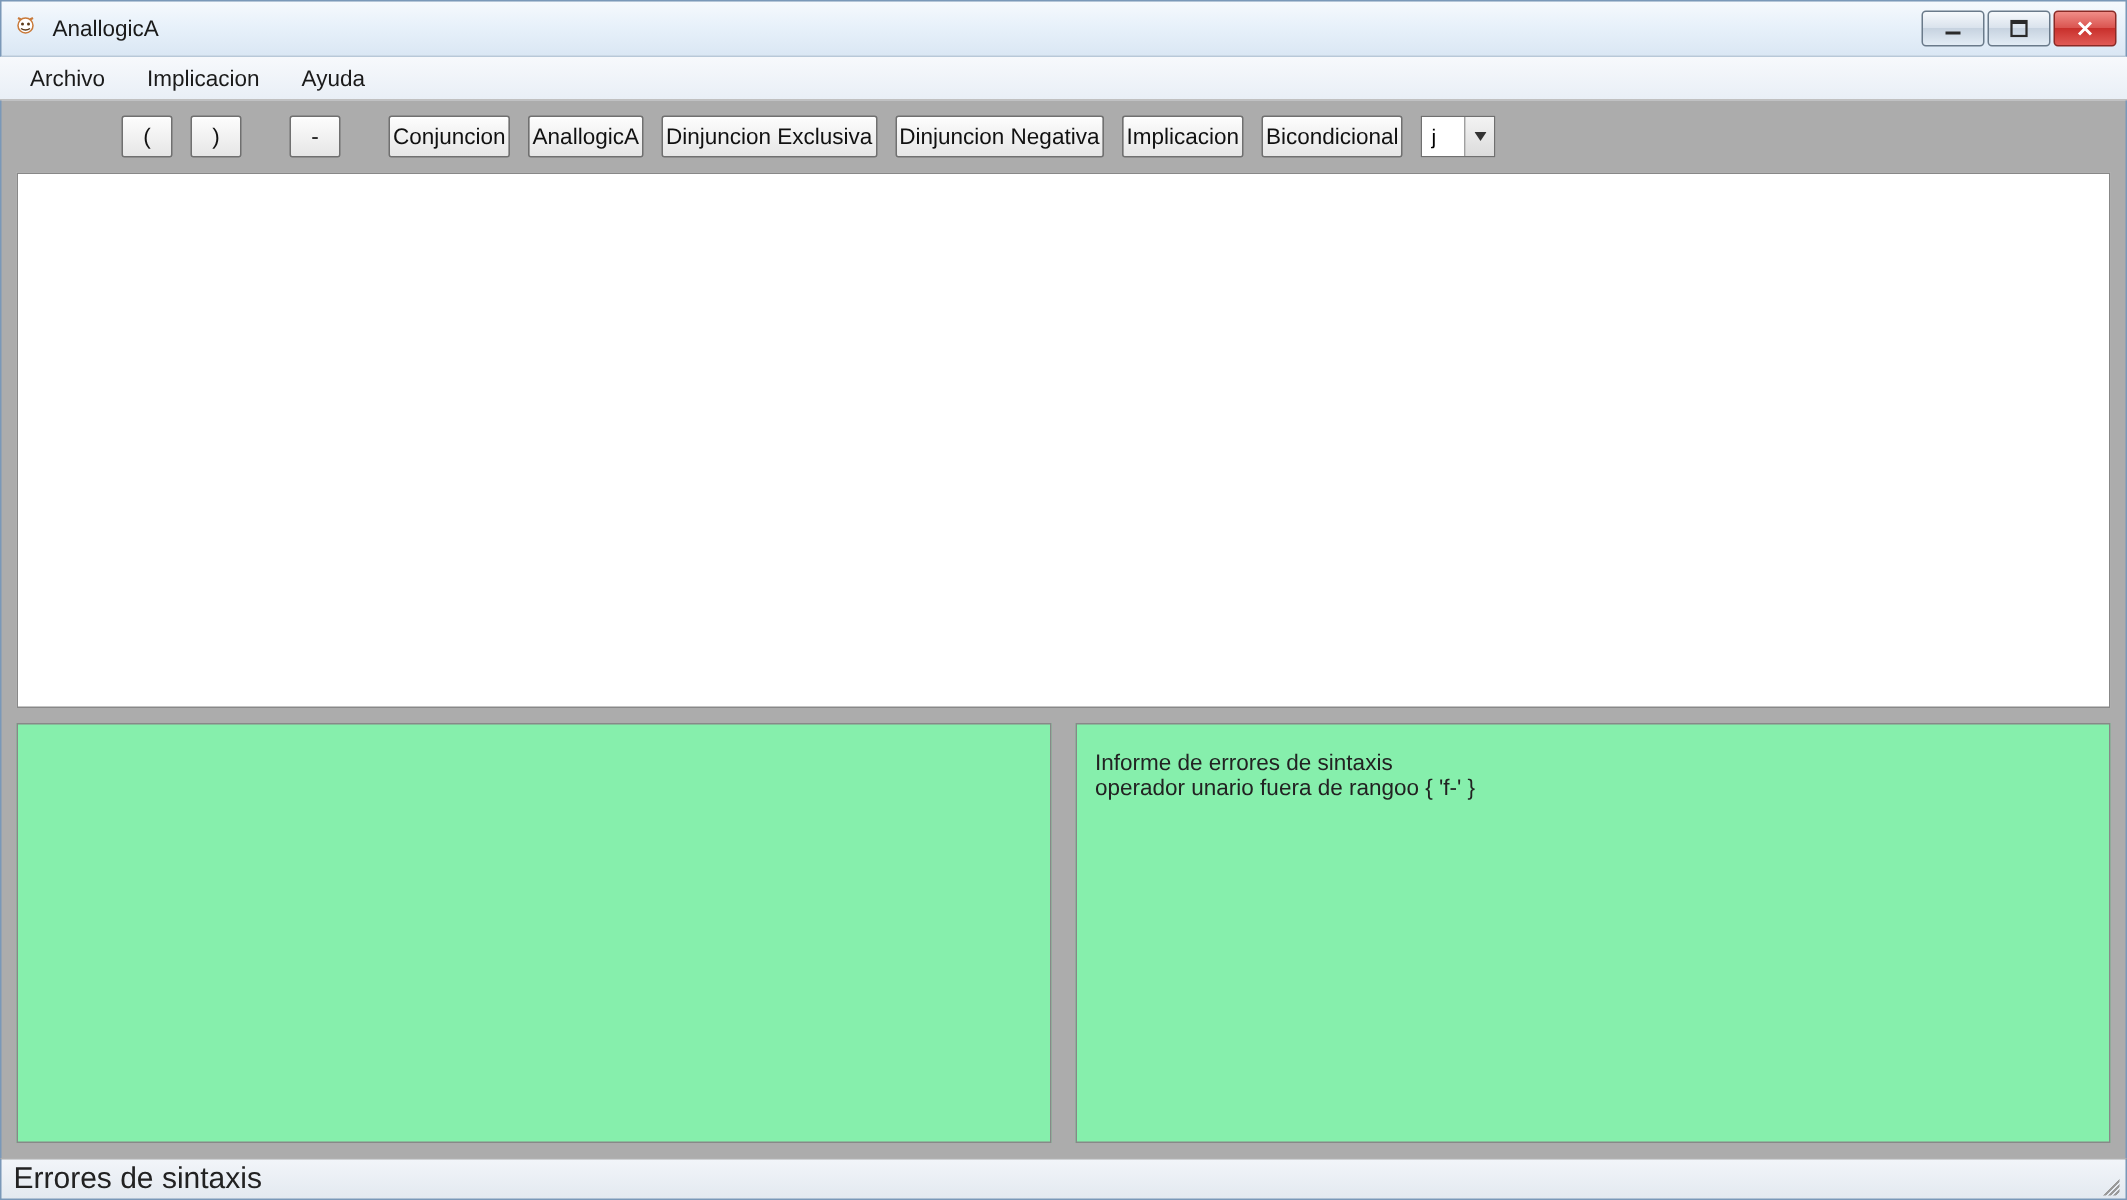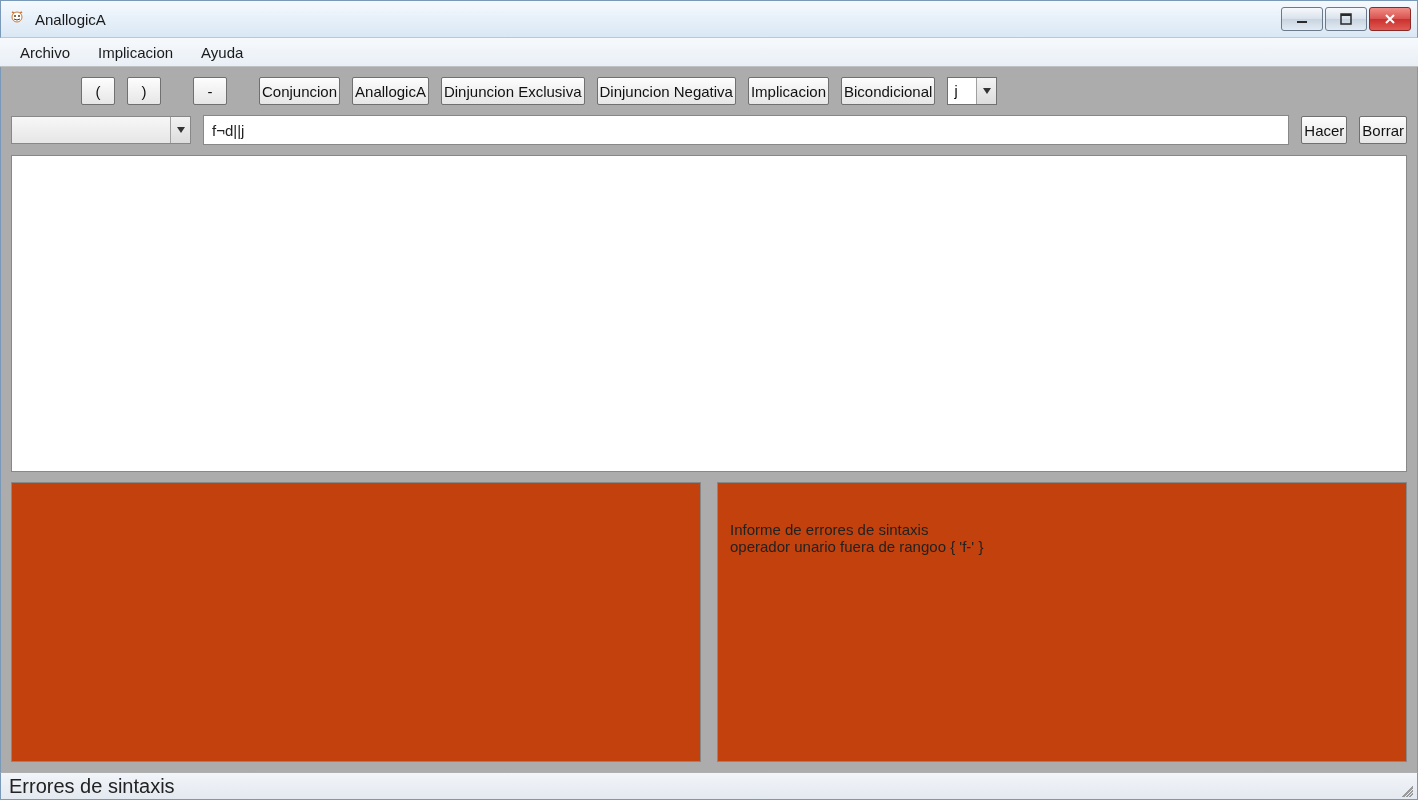--- a/index.html
+++ b/index.html
@@ -131,23 +131,23 @@
       display: flex; align-items: center;
     }
     .panel {
       background: #fff;
       border: 1px solid #888;
     }
     .main-panel { flex: 1; }
     .bottom-row { display: flex; gap: 16px; height: 280px; }
     .bottom-panel {
       flex: 1;
-      background: #c2410c;
-      border: 1px solid #888;
-      padding: 21px 12px;
+      background: #86efac;
+      border: 1px solid #888;
+      padding: 0 12px;
       font-size: 15px;
       color: #222;
       overflow: auto;
       white-space: pre-line;
     }
     
     .statusbar {
       height: 28px;
       background: linear-gradient(to bottom, #f2f5f9, #e3e9f0);
       border-top: 1px solid #b0b0b0;
@@ -229,35 +229,20 @@
     <div class="variable-select">
       <span>j</span>
       <div class="sel-arrow">
         <svg width="8" height="6" viewBox="0 0 8 6">
             <path d="M0 0 L8 0 L4 6 Z" fill="#333"></path>
           </svg>
       </div>
     </div>
   </div>
 
-  <div class="toolbar-row">
-    <div class="history-select">
-      <span></span>
-      <div class="sel-arrow">
-        <svg width="8" height="6" viewBox="0 0 8 6">
-            <path d="M0 0 L8 0 L4 6 Z" fill="#333"></path>
-          </svg>
-      </div>
-    </div>
-    <div class="formula-input">
-      <span>f¬d||j</span>
-    </div>
-    <button class="btn">Hacer</button>
-    <button class="btn">Borrar</button>
-  </div>
 
   <div class="panel main-panel">
     <span></span>
   </div>
 
   <div class="bottom-row">
     <div class="bottom-panel">
       <span></span>
     </div>
     <div class="bottom-panel">

